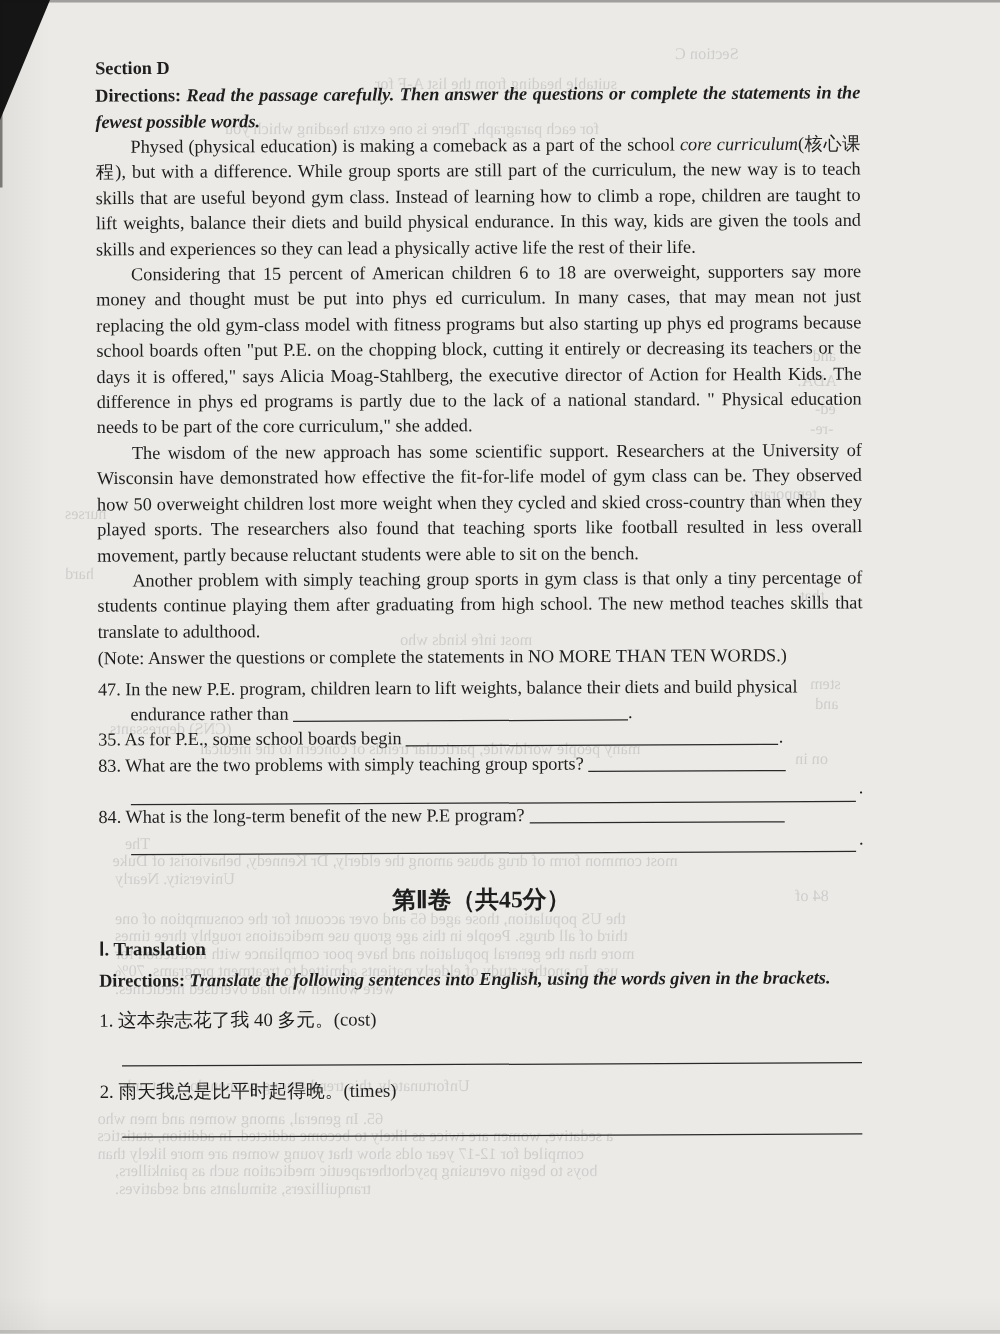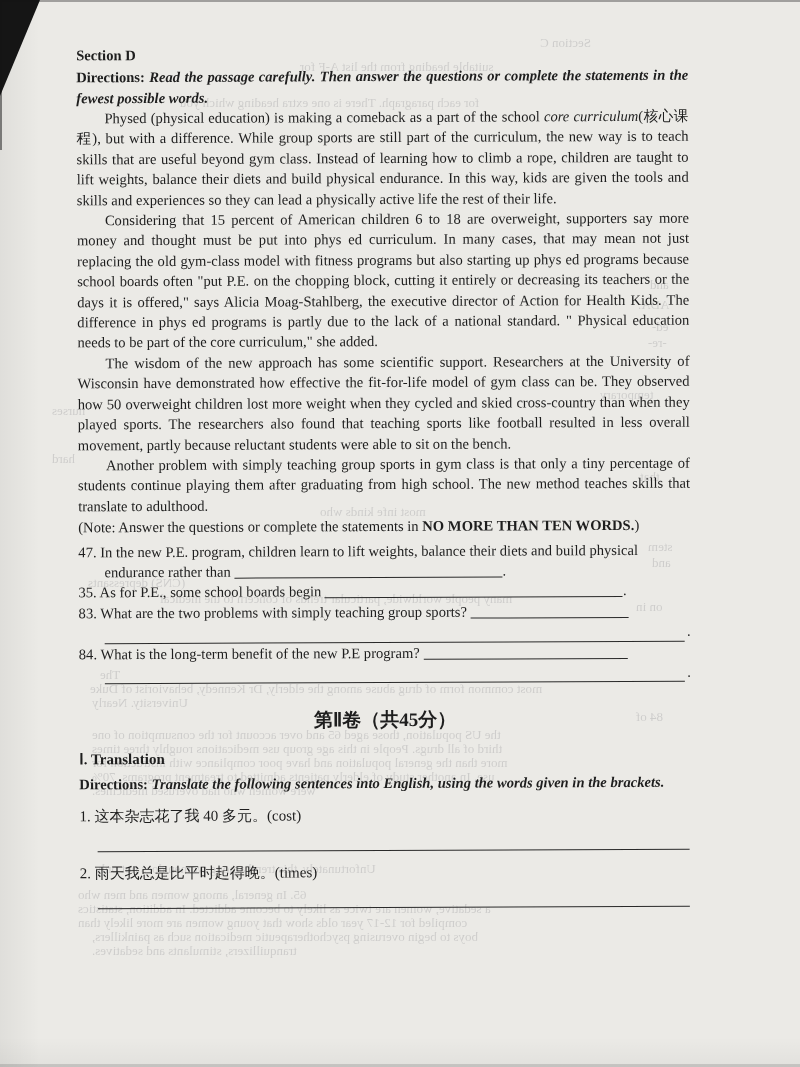--- a/index.html
+++ b/index.html
@@ -30,21 +30,21 @@
 
   .content{position:absolute;left:78px;top:44px;width:612px;z-index:2;transform:rotate(-0.25deg);}
 
   .section-head{font-weight:bold;font-size:14.6px;line-height:20px;margin:0 0 2px 0;}
   .directions{margin:0;text-align:justify;font-size:14.6px;line-height:20.5px;}
   .directions .dlabel{font-weight:bold;}
   .directions .dtext{font-style:italic;font-weight:bold;}
   p.body{margin:0;text-align:justify;font-size:14.6px;line-height:20.4px;text-indent:28px;}
   p.body .ital{font-style:italic;}
   .note{margin:1px 0 4px 0;text-align:justify;font-size:14.6px;line-height:20.5px;}
-  .note .nbold{font-weight:bold;}
+  .note .nbold{font-weight:normal;}
 
   .question{font-size:14.6px;line-height:20.4px;padding-left:26px;text-indent:-26px;margin:0;text-align:left;}
   .blank{display:inline-block;border-bottom:1.2px solid #2a2a2a;height:13px;vertical-align:-2px;}
   .bw270{width:268px;}
   .bw300{width:298px;}
   .bw160{width:158px;}
   .bw205{width:204px;}
   .q-cont{display:flex;align-items:flex-end;margin-left:26px;font-size:14.6px;line-height:20.4px;}
   .q-cont .blank{flex:1;margin-right:2px;}
 

